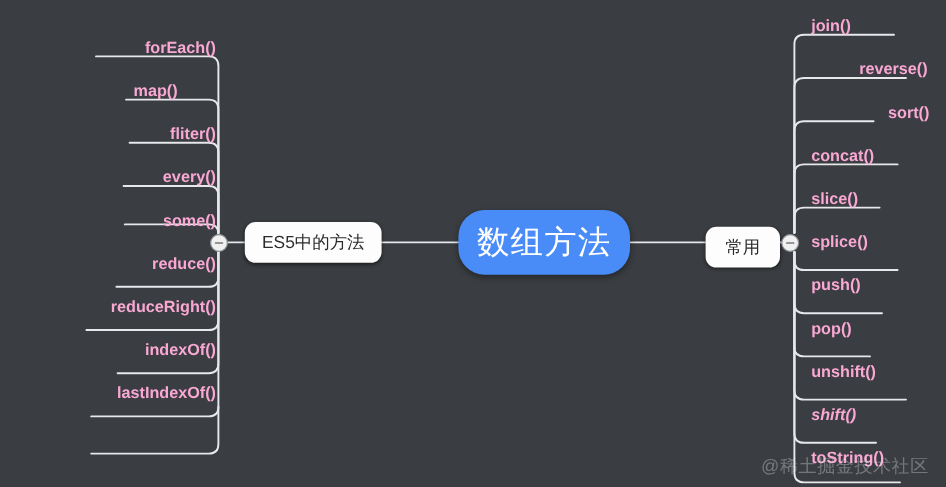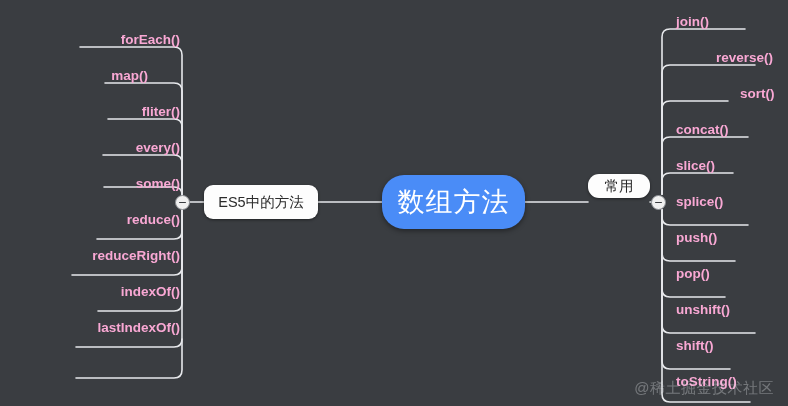--- a/index.html
+++ b/index.html
@@ -128,21 +128,21 @@
 
   <div class="root-node">
     <span>数组方法</span>
   </div>
 
   <div class="node-box" style="left:204px;top:185px;width:114px;height:34px;">
     <span>ES5中的方法</span>
   </div>
   <div class="toggle" style="left:175px;top:195px;"></div>
 
-  <div class="node-box" style="left:588px;top:174px;width:62px;height:24px;border-radius:11px;">
+  <div class="node-box" style="left:588px;top:189px;width:62px;height:34px;">
     <span>常用</span>
   </div>
   <div class="toggle" style="left:651px;top:195px;"></div>
 
   <div class="leaf left" style="right:608px;top:33px;">forEach()</div>
   <div class="leaf left" style="right:640px;top:69px;margin-left:24px;">map()</div>
   <div class="leaf left" style="right:608px;top:105px;">fliter()</div>
   <div class="leaf left" style="right:608px;top:141px;">every()</div>
   <div class="leaf left" style="right:608px;top:177px;">some()</div>
   <div class="leaf left" style="right:608px;top:213px;margin-left:28px;">reduce()</div>
@@ -152,18 +152,18 @@
 
   <div class="leaf right" style="left:676px;top:15px;">join()</div>
   <div class="leaf right" style="left:716px;top:51px;">reverse()</div>
   <div class="leaf right" style="left:692px;top:87px;margin-left:48px;">sort()</div>
   <div class="leaf right" style="left:676px;top:123px;">concat()</div>
   <div class="leaf right" style="left:676px;top:159px;">slice()</div>
   <div class="leaf right" style="left:676px;top:195px;">splice()</div>
   <div class="leaf right" style="left:676px;top:231px;">push()</div>
   <div class="leaf right" style="left:676px;top:267px;">pop()</div>
   <div class="leaf right" style="left:676px;top:303px;">unshift()</div>
-  <div class="leaf right" style="left:676px;top:339px;">shift()</div>
+  <div class="leaf right" style="left:676px;top:339px;font-style:italic;">shift()</div>
   <div class="leaf right" style="left:676px;top:375px;">toString()</div>
 
   <div class="watermark">@稀土掘金技术社区</div>
 
 </div>
 
 </body></html>

